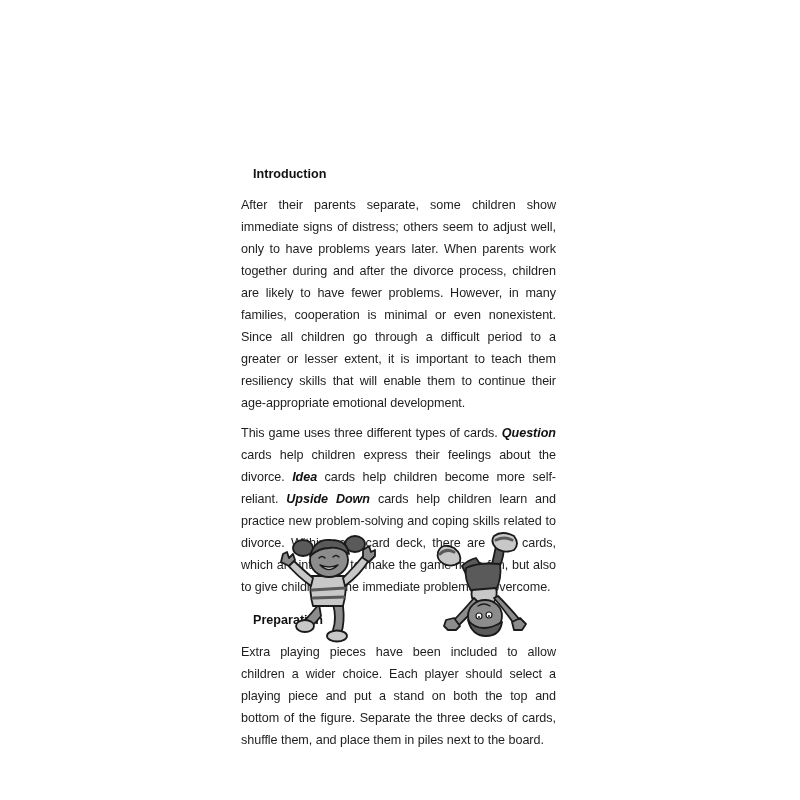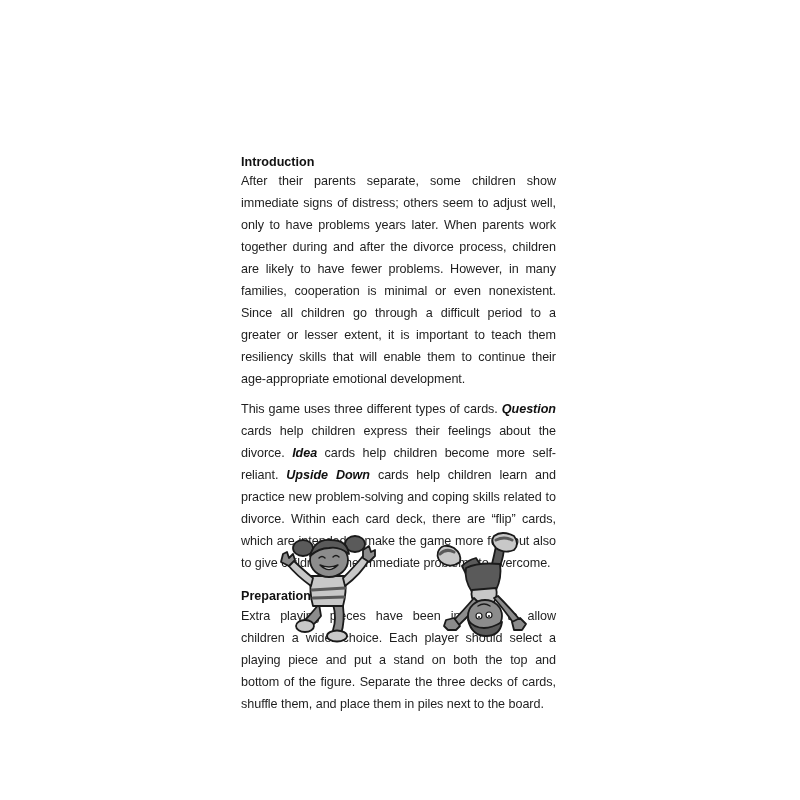--- a/index.html
+++ b/index.html
@@ -18,21 +18,21 @@
     .page {
       position: absolute;
       left: 241px;
       top: 155px;
       width: 315px;
     }
     .section-heading {
       font-weight: bold;
       font-size: 12.6px;
       line-height: 15.4px;
-      margin: 0;
+      margin: 12px;
       color: #111;
     }
     .para {
       font-size: 12.6px;
       line-height: 22px;
       margin: 0;
       text-align: justify;
       color: #1e1e1e;
       letter-spacing: -0.05px;
     }

